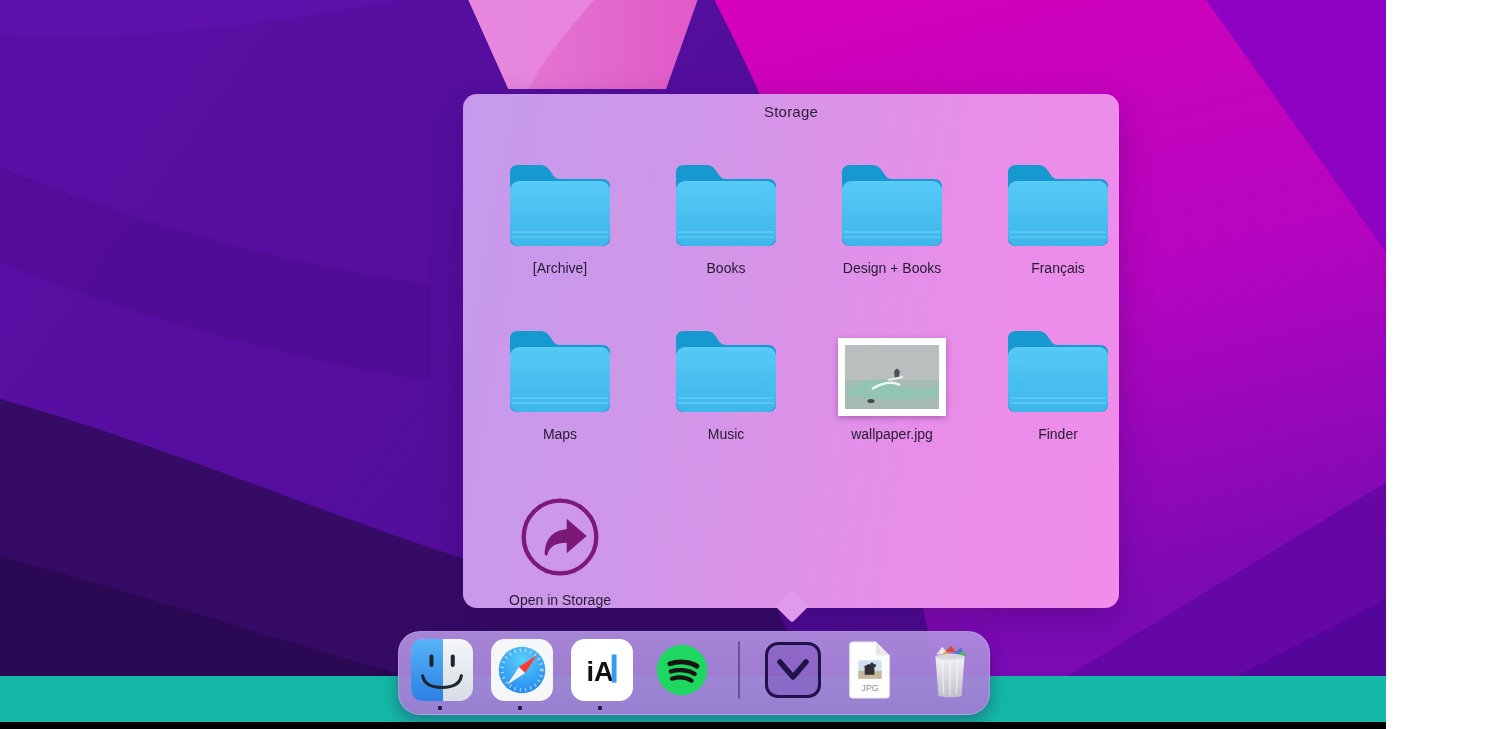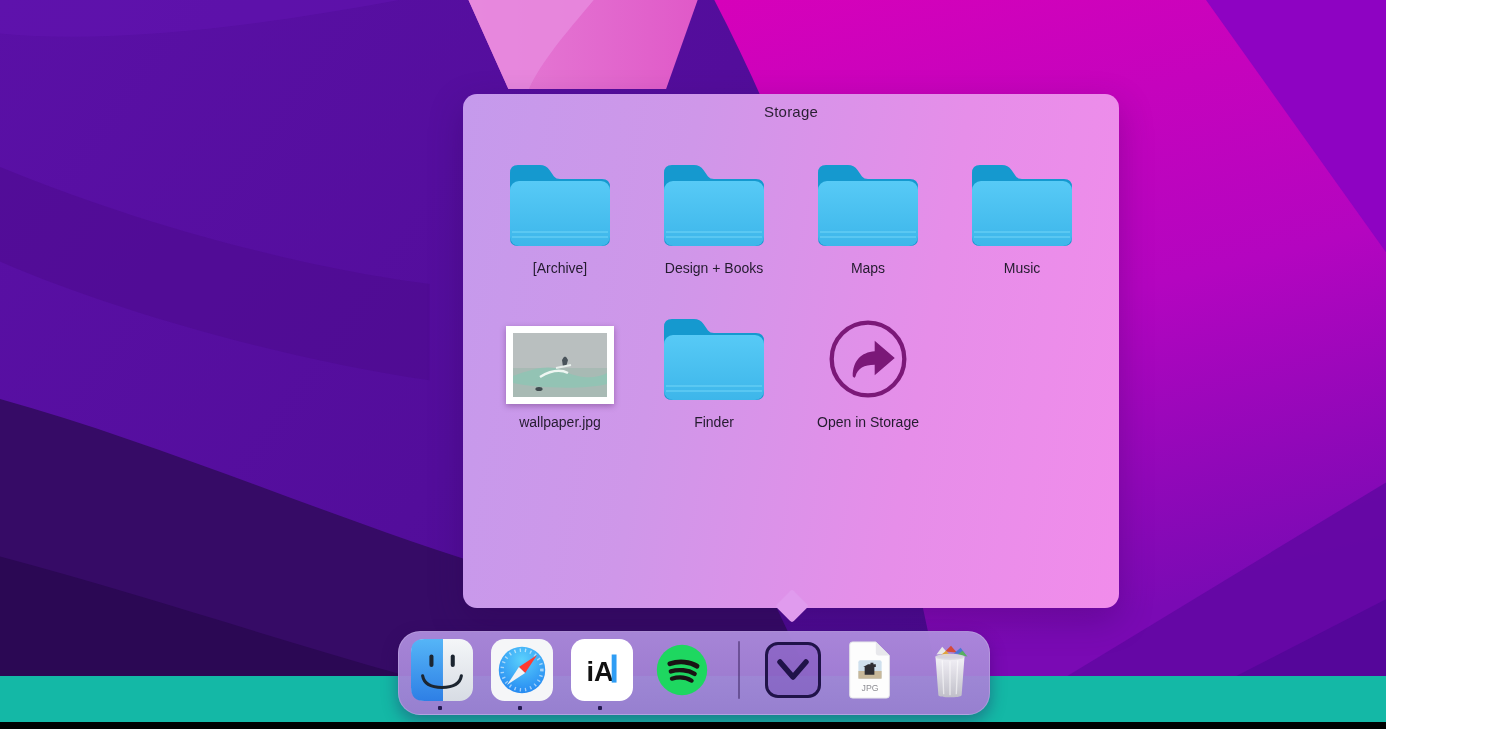--- a/index.html
+++ b/index.html
@@ -12,21 +12,21 @@
   
   .popup{position:absolute;left:463px;top:94px;width:656px;height:514px;z-index:5;
          border-radius:14px;
          background:linear-gradient(100deg,#c59aec 0%,#cf97e9 32%,#e68ee9 68%,#f18ceb 100%);
          box-shadow:0 12px 34px rgba(40,0,75,.28);}
   .popup-tail{position:absolute;left:317px;bottom:-10px;width:24px;height:24px;
               background:#e09bee;transform:rotate(45deg);border-radius:3px;}
   .popup-title{position:absolute;top:9px;left:0;width:100%;text-align:center;
                font-size:15px;color:#2a1f33;letter-spacing:.2px;}
   .grid{position:absolute;left:20px;top:40px;display:grid;
-        grid-template-columns:repeat(4,154px);grid-auto-rows:154px;}
+        grid-template-columns:repeat(4,154px);grid-auto-rows:154px;gap:12px;}
   .cell{display:flex;flex-direction:column;align-items:center;justify-content:flex-end;
         padding-bottom:12px;gap:10px;}
   .cell-label{font-size:14px;color:#241b2f;white-space:nowrap;}
   .folder-icon{width:110px;height:92px;}
   .photo-icon{width:108px;height:78px;box-shadow:0 2px 6px rgba(60,10,70,.35);}
   .share-icon{width:86px;height:86px;margin-bottom:2px;}
 
   
   .dock{position:absolute;left:398px;top:631px;width:592px;height:84px;z-index:6;
         border-radius:22px;display:flex;align-items:center;padding:8px 12px;gap:18px;
@@ -114,21 +114,33 @@
       <div class="cell">
         <svg class="folder-icon">
             <use href="#sym-folder"></use>
           </svg>
         <span class="cell-label">[Archive]</span>
       </div>
       <div class="cell">
         <svg class="folder-icon">
             <use href="#sym-folder"></use>
           </svg>
+        <span class="cell-label">Books</span>
+      </div>
+      <div class="cell">
+        <svg class="folder-icon">
+            <use href="#sym-folder"></use>
+          </svg>
         <span class="cell-label">Design + Books</span>
+      </div>
+      <div class="cell">
+        <svg class="folder-icon">
+            <use href="#sym-folder"></use>
+          </svg>
+        <span class="cell-label">Français</span>
       </div>
 
       <div class="cell">
         <svg class="folder-icon">
             <use href="#sym-folder"></use>
           </svg>
         <span class="cell-label">Maps</span>
       </div>
       <div class="cell">
         <svg class="folder-icon">

